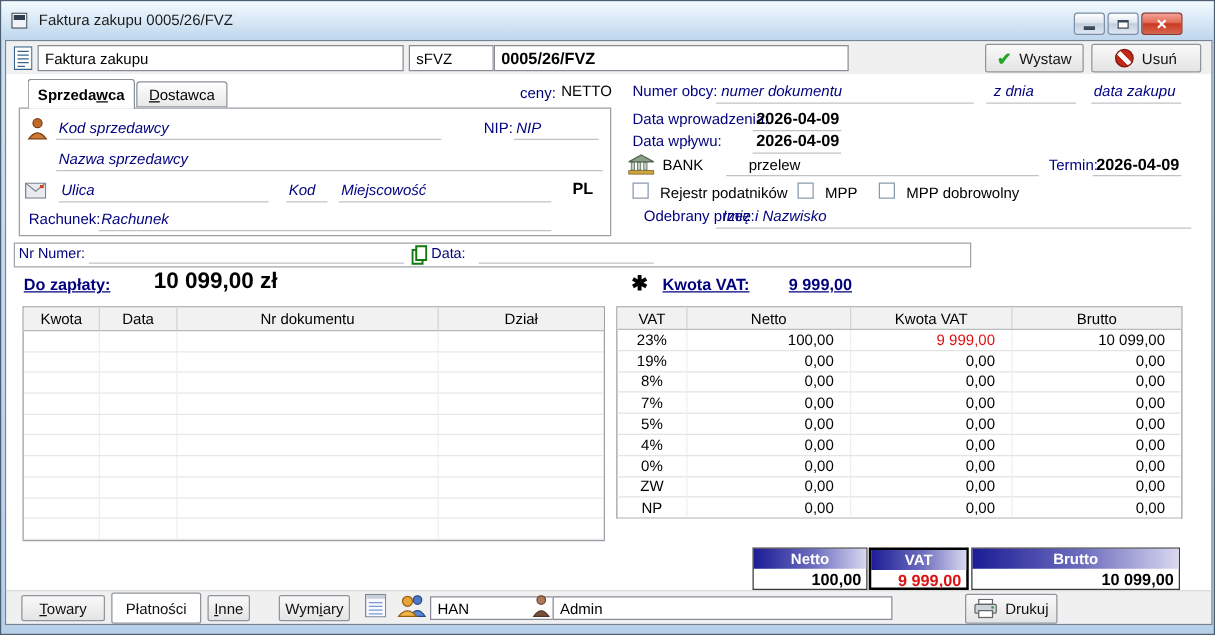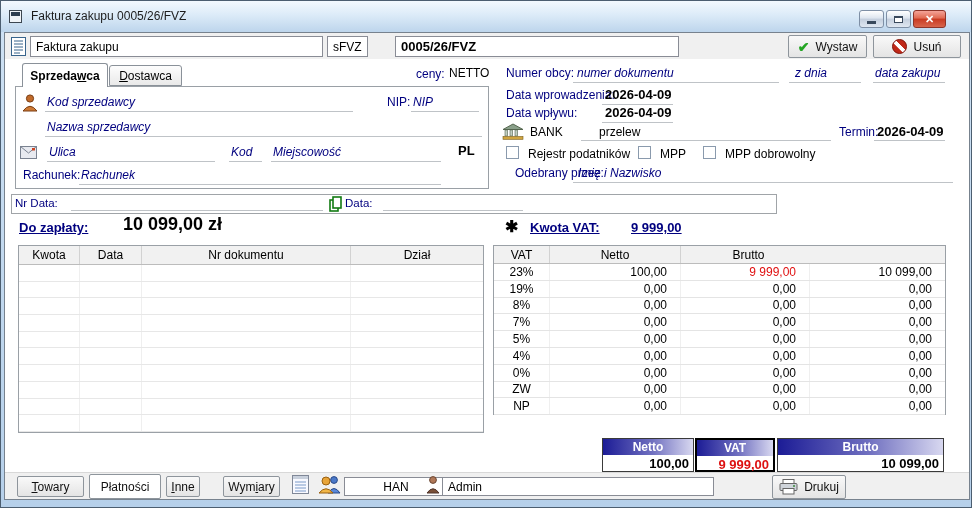--- a/index.html
+++ b/index.html
@@ -111,21 +111,21 @@
 
   <svg class="icon" style="left:10px;top:36px" width="15" height="19">
     <rect x="0.5" y="0.5" width="14" height="18" fill="#fff" stroke="#38648c"></rect>
     <line x1="3" y1="4" x2="12" y2="4" stroke="#38648c"></line>
     <line x1="3" y1="7" x2="12" y2="7" stroke="#38648c"></line>
     <line x1="3" y1="10" x2="12" y2="10" stroke="#38648c"></line>
     <line x1="3" y1="13" x2="12" y2="13" stroke="#38648c"></line>
     <line x1="3" y1="16" x2="9" y2="16" stroke="#38648c"></line>
   </svg>
   <input class="tbx" style="left: 29px; top: 35px; width: 293px; height: 21px;" readonly="" value="Faktura zakupu">
-  <input class="tbx" style="left: 326px; top: 35px; width: 41px; height: 21px;" readonly="" value="sFVZ">
+  <input class="tbx" style="left: 326px; top: 35px; width: 68px; height: 21px;" readonly="" value="sFVZ">
   <input class="tbx bold" style="left: 394px; top: 35px; width: 284px; height: 21px;" readonly="" value="0005/26/FVZ">
   <div class="btn" style="left:787px;top:34px;width:79px;height:23px">
     <span class="checkglyph">✔</span>
     <span>Wystaw</span>
   </div>
   <div class="btn" style="left:872px;top:34px;width:88px;height:23px">
     <span class="noicon"></span>
     <span>Usuń</span>
   </div>
 
@@ -203,21 +203,21 @@
   <div class="checkbox" style="left:637px;top:145px"></div>
   <span class="txt" style="left:659px;top:146px">MPP</span>
   <div class="checkbox" style="left:702px;top:145px"></div>
   <span class="txt" style="left:724px;top:146px">MPP dobrowolny</span>
 
   <span class="lbl" style="left:514px;top:165px">Odebrany przez:</span>
   <span class="ph" style="left:577px;top:165px">Imię i Nazwisko</span>
   <div class="uline" style="left:572px;top:181px;width:380px"></div>
 
   <div class="ksefbox"></div>
-  <span class="lbl" style="left:14px;top:196px;font-size:11.5px">Nr Data:</span>
+  <span class="lbl" style="left:14px;top:196px;font-size:11.5px">Nr Numer:</span>
   <div class="uline" style="left:70px;top:209px;width:252px"></div>
   <svg class="icon" style="left:328px;top:195px" width="13" height="16">
     <rect x="1" y="4" width="8" height="11" fill="#fff" stroke="#127a12" stroke-width="1.6"></rect>
     <rect x="4" y="1" width="8" height="11" fill="#fff" stroke="#127a12" stroke-width="1.6"></rect>
   </svg>
   <span class="lbl" style="left:344px;top:196px;font-size:11.5px">Data:</span>
   <div class="uline" style="left:382px;top:209px;width:140px"></div>
 
   <span class="lbl b" style="left:18px;top:219px;font-size:13px">Do zapłaty:</span>
   <span class="vb" style="left:122px;top:213px;font-size:18px">10 099,00  zł</span>
@@ -293,20 +293,21 @@
           <div class="pc3"></div>
           <div class="pc4"></div>
         </div>
       </div>
   </div>
 
   <div class="vtable">
     <div class="thead">
       <div class="th vc1">VAT</div>
       <div class="th vc2">Netto</div>
+      <div class="th vc3">Kwota VAT</div>
       <div class="th vc4">Brutto</div>
     </div>
     <div id="vat-body">
         <div class="vrow">
           <span class="vc1 vrate">23%</span>
           <span class="vc2 vnum">100,00</span>
           <span class="vc3 vnum rednum">9 999,00</span>
           <span class="vc4 vnum">10 099,00</span>
         </div>
         <div class="vrow">
@@ -392,21 +393,21 @@
     <line x1="3" y1="10" x2="14" y2="10" stroke="#7a9ac8"></line>
     <line x1="3" y1="13" x2="14" y2="13" stroke="#7a9ac8"></line>
     <line x1="3" y1="16" x2="14" y2="16" stroke="#7a9ac8"></line>
   </svg>
   <svg class="icon" style="left:316px;top:473px" width="25" height="20">
     <circle cx="17" cy="6" r="3.4" fill="#4a78c8" stroke="#2a4a88"></circle>
     <path d="M11 19 Q17 10 23 19 Z" fill="#5a88d8" stroke="#2a4a88"></path>
     <circle cx="9" cy="7" r="4" fill="#e8a438" stroke="#9a6010"></circle>
     <path d="M2 19 Q9 10.5 16 19 Z" fill="#f0b648" stroke="#9a6010"></path>
   </svg>
-  <input class="tbx" style="left: 343px; top: 476px; width: 104px; height: 19px; text-align: center;" readonly="" value="HAN">
+  <input class="tbx" style="left: 343px; top: 476px; width: 104px; height: 19px;" readonly="" value="HAN">
   <svg class="icon" style="left:425px;top:474px" width="14" height="19">
     <circle cx="7" cy="5" r="3.4" fill="#b07858" stroke="#6a4632"></circle>
     <path d="M1 18 Q7 9.5 13 18 Z" fill="#7a5038" stroke="#50342a"></path>
   </svg>
   <input class="tbx" style="left: 441px; top: 476px; width: 272px; height: 19px;" readonly="" value="Admin">
   <div class="btn" style="left:771px;top:474px;width:74px;height:24px">
     <svg width="19" height="16">
       <rect x="4" y="0.5" width="11" height="4" fill="#fff" stroke="#666"></rect>
       <rect x="1" y="4.5" width="17" height="7" rx="1" fill="#cfd4da" stroke="#666"></rect>
       <rect x="4" y="9.5" width="11" height="5.5" fill="#fff" stroke="#666"></rect>

